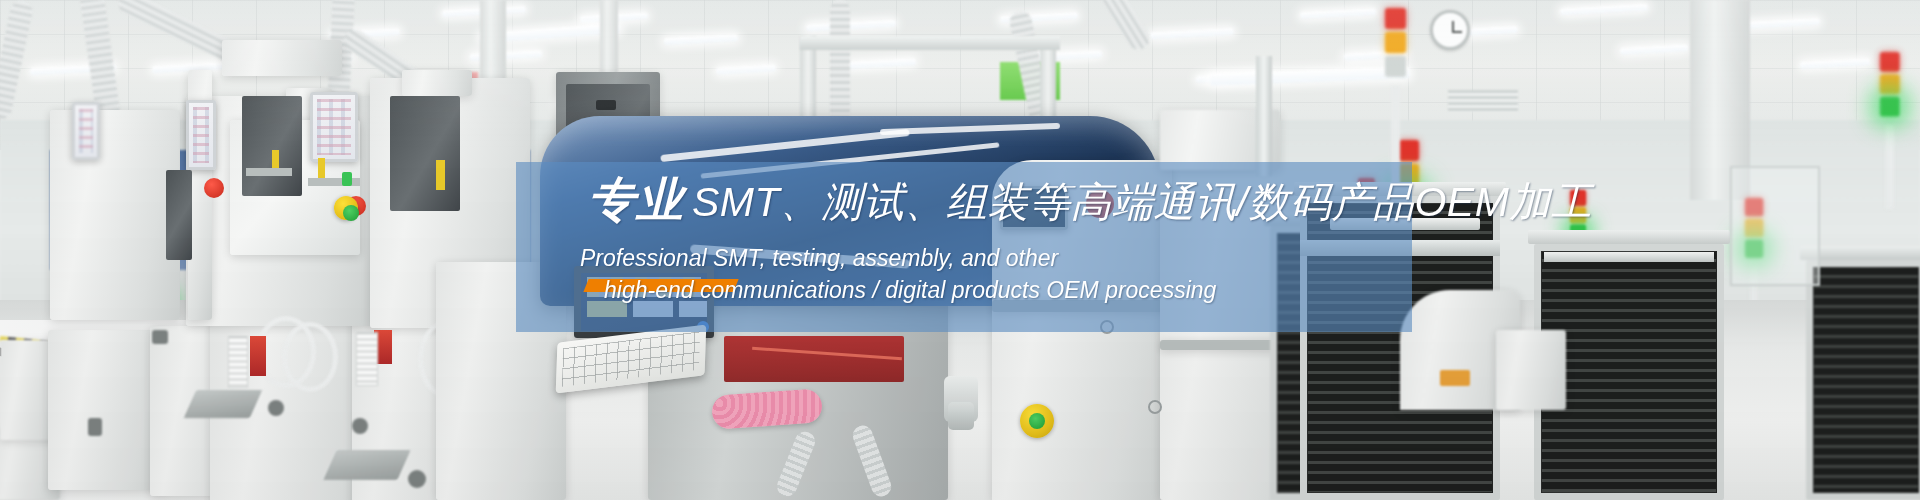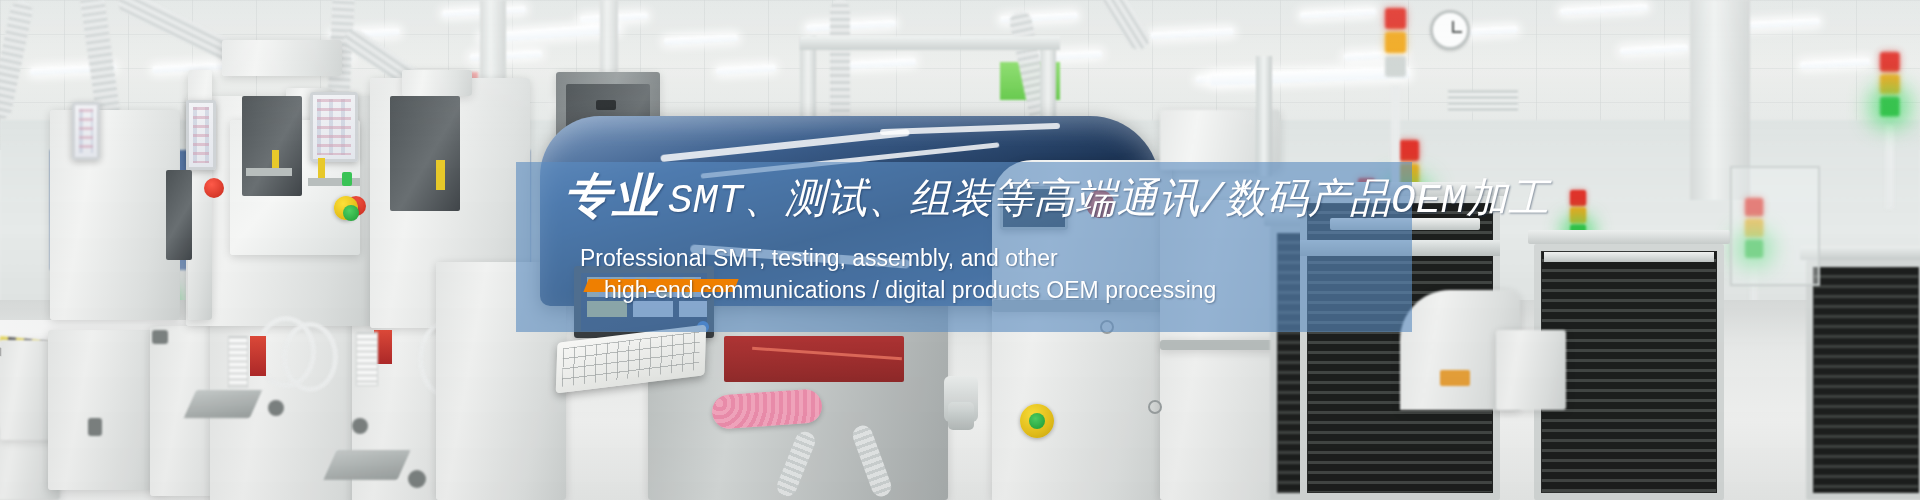--- a/index.html
+++ b/index.html
@@ -224,34 +224,34 @@
 
   .headline {
     position:absolute; left:0; top:6px; width:100%;
     white-space:nowrap;
     color:#ffffff;
     font-style:italic;
     font-size:41px;
     line-height:64px;
     letter-spacing:.5px;
     text-shadow:1px 1px 2px rgba(20,40,70,.45);
-    padding-left:48px;
-    font-family:Liberation Mono, monospace;
+    padding-left:72px;
   }
   .headline .strong {
     font-weight:bold;
     font-size:47px;
     letter-spacing:1px;
     margin-right:8px;
   }
   .headline .rest { font-weight:400; }
 
   .sub {
     position:absolute; left:0; width:100%;
     color:#ffffff;
+    font-style:italic;
     font-size:23px;
     line-height:30px;
     white-space:nowrap;
     text-shadow:1px 1px 2px rgba(20,40,70,.4);
   }
   .sub1 { top:81px; padding-left:64px; }
   .sub2 { top:113px; padding-left:88px; }
 
   .orange-bar {
     position:absolute; left:70px; top:117px;

